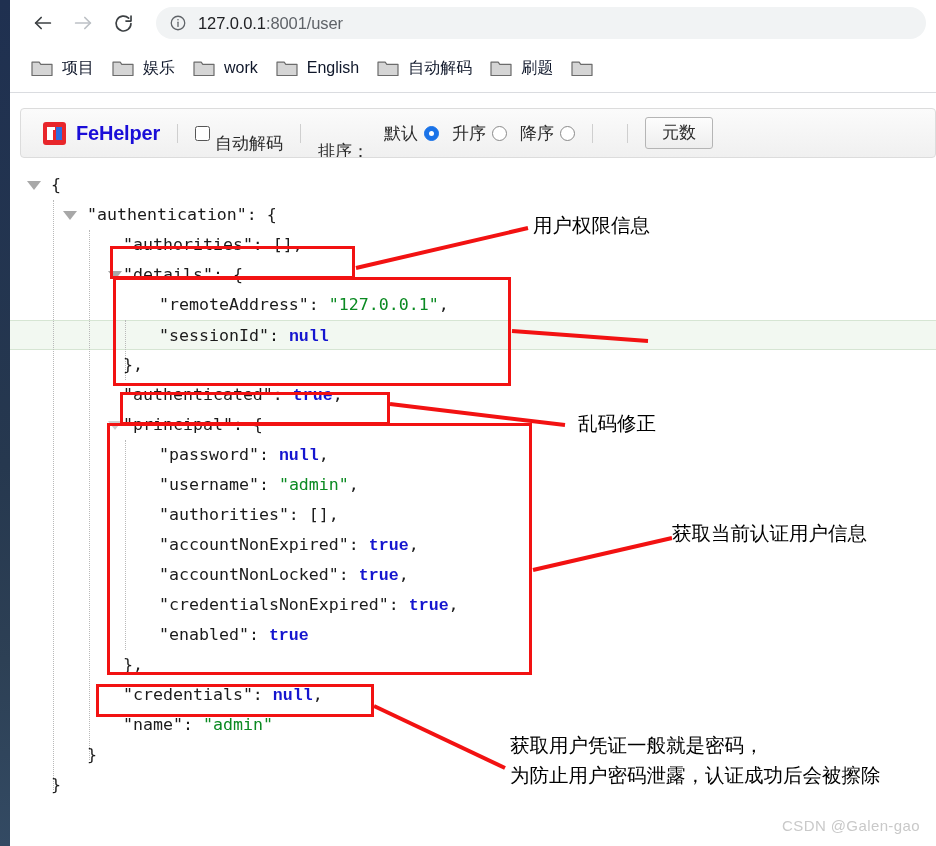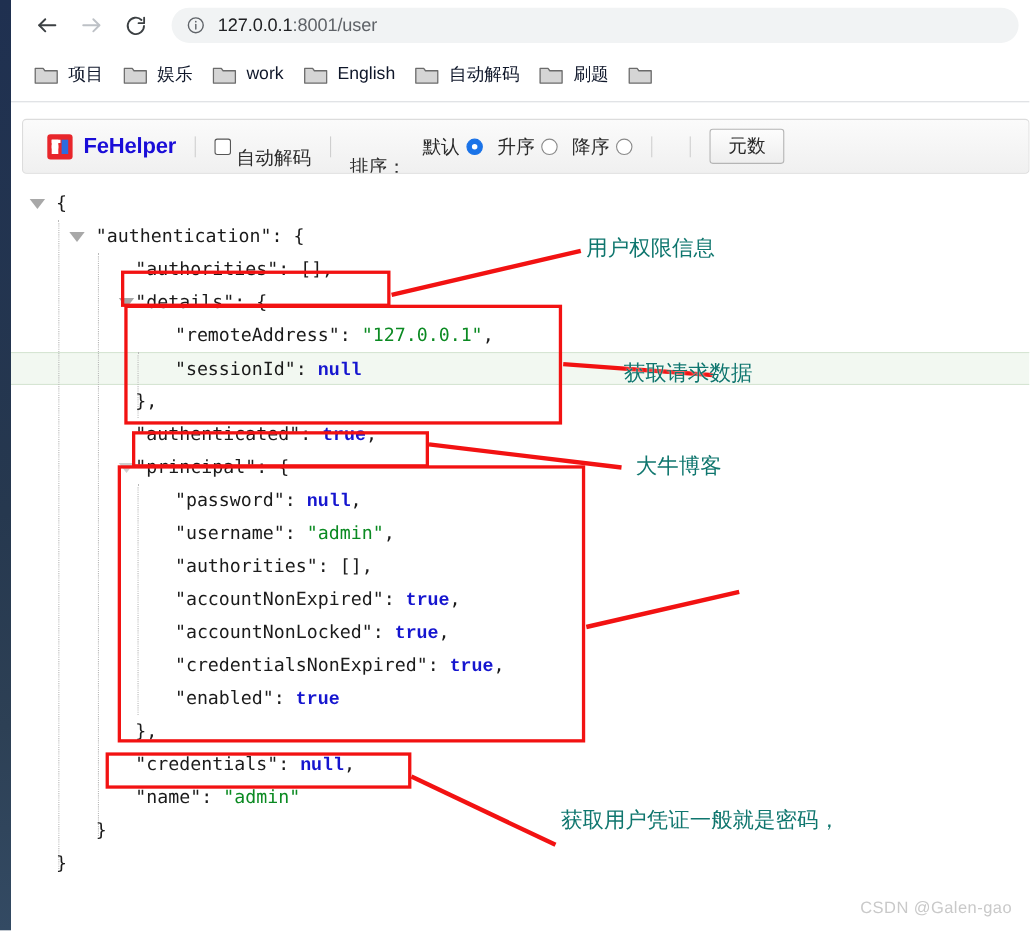--- a/index.html
+++ b/index.html
@@ -229,21 +229,21 @@
     pointer-events: none;
     z-index: 20;
   }
   .abox {
     position: absolute;
     border: 3px solid #f21212;
     background: transparent;
   }
   .atext {
     position: absolute;
-    color: #0f766e;
+    color: #000000;
     font-family: "DejaVu Sans", sans-serif;
     font-size: 19.5px;
     line-height: 28px;
     white-space: pre;
     text-shadow: 0 0 2px rgba(255,255,255,0.85);
   }
   .csdn {
     position: absolute;
     right: 16px; bottom: 12px;
     color: #c9c9c9;
@@ -429,20 +429,21 @@
 
     <svg width="936" height="846" style="position:absolute;left:0;top:0;">
       <line x1="356" y1="268" x2="528" y2="228" stroke="#f21212" stroke-width="4"></line>
       <line x1="512" y1="331" x2="648" y2="341" stroke="#f21212" stroke-width="4"></line>
       <line x1="390" y1="404" x2="565" y2="425" stroke="#f21212" stroke-width="4"></line>
       <line x1="533" y1="570" x2="672" y2="538" stroke="#f21212" stroke-width="4"></line>
       <line x1="374" y1="706" x2="505" y2="768" stroke="#f21212" stroke-width="4"></line>
     </svg>
 
     <div class="atext" style="left:533px; top:212px;">用户权限信息</div>
-    <div class="atext" style="left:567px; top:325px;">获取请求数据</div>
-    <div class="atext" style="left:578px; top:410px;">大牛博客</div>
+    <div class="atext" style="left:578px; top:410px;">乱码修正</div>
+    <div class="atext" style="left:672px; top:520px;">获取当前认证用户信息</div>
     <div class="atext" style="left:510px; top:732px;">获取用户凭证一般就是密码，</div>
+    <div class="atext" style="left:510px; top:762px;">为防止用户密码泄露，认证成功后会被擦除</div>
 
     <div class="csdn">CSDN @Galen-gao</div>
   </div>
 
 </div>
 
 </body></html>

